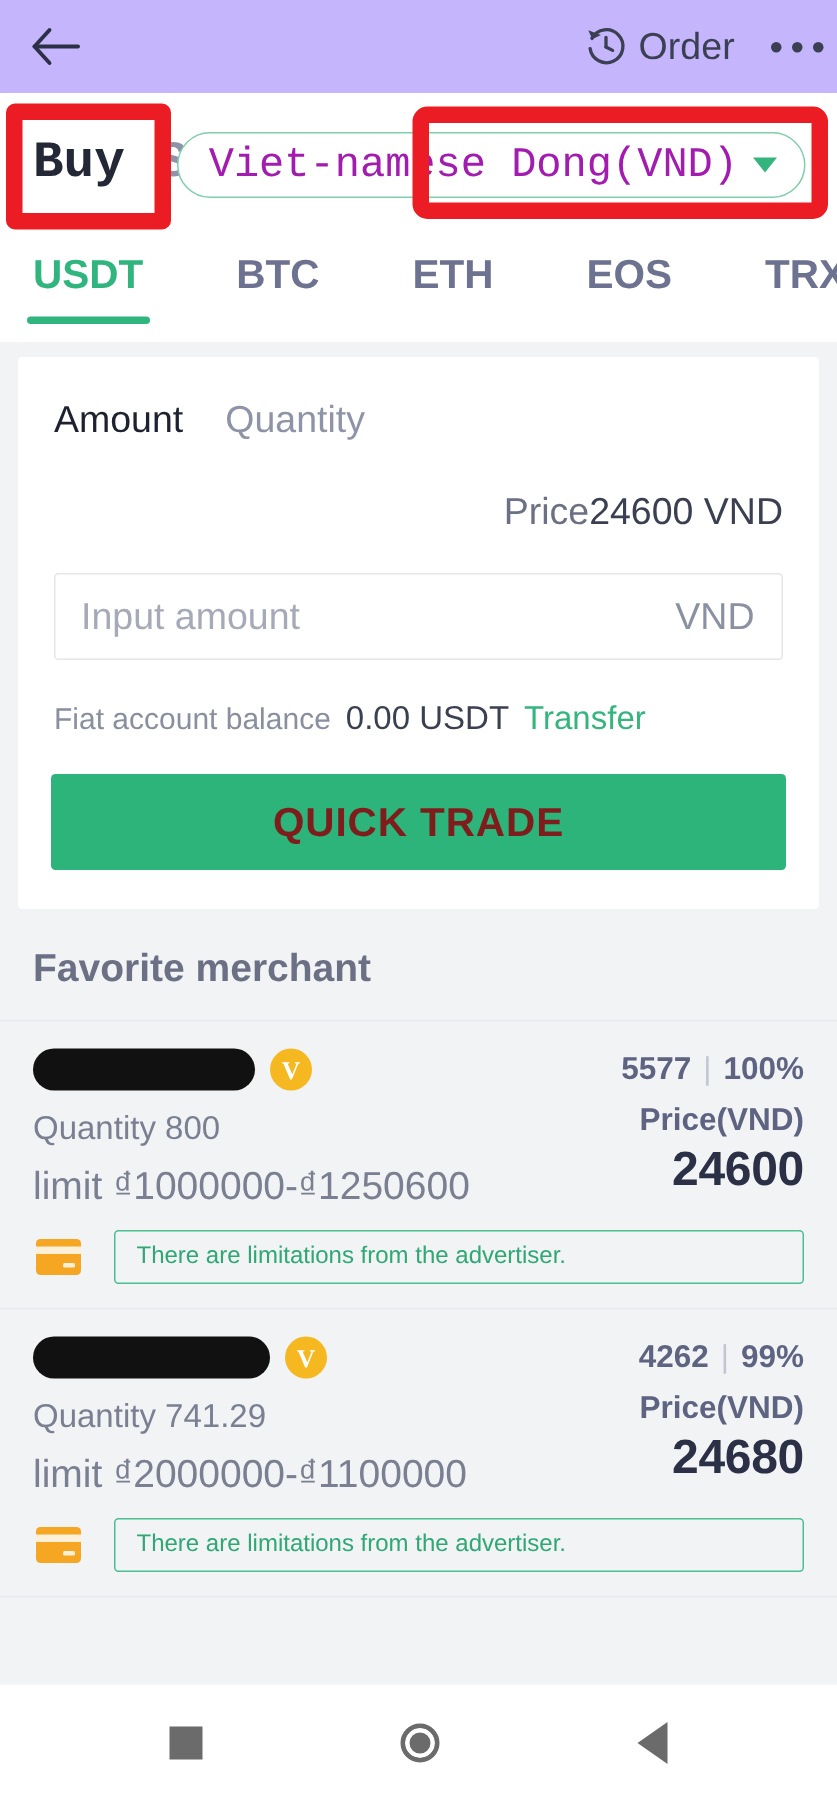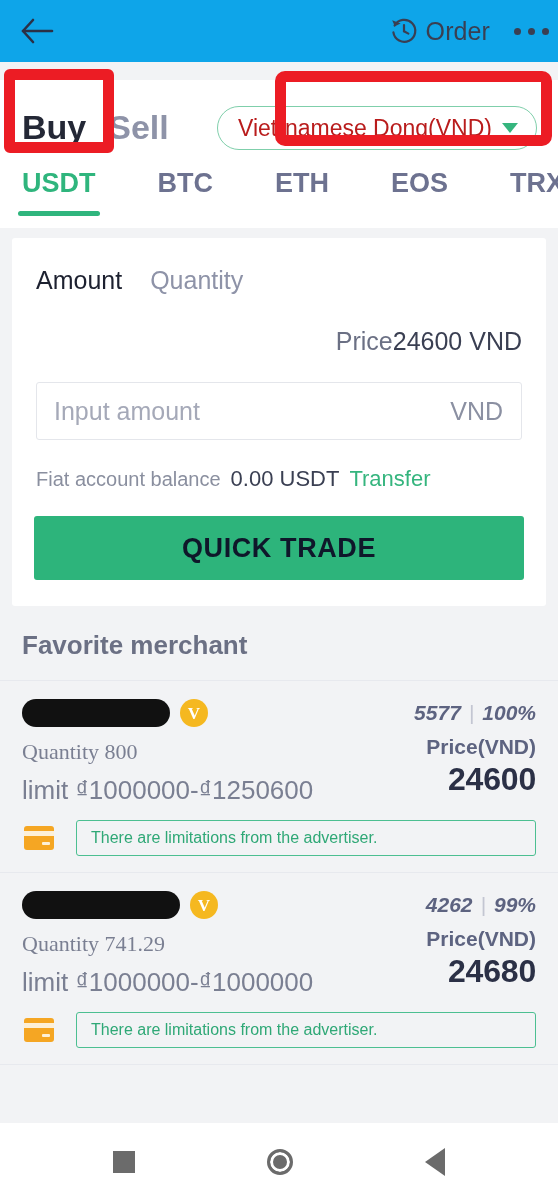--- a/index.html
+++ b/index.html
@@ -16,21 +16,21 @@
     height: 1200px;
     overflow: hidden;
     background: #f2f3f5;
   }
 
   
   .topbar {
     position: absolute;
     left: 0; top: 0;
     width: 558px; height: 62px;
-    background: #0ea5e9;
+    background: #c4b5fd;
     display: flex;
     align-items: center;
   }
   .back-btn {
     width: 74px; height: 62px;
     display: flex; align-items: center; justify-content: center;
   }
   .back-arrow { display: block; }
   .topbar-spacer { flex: 1; }
   .order-btn {
@@ -50,25 +50,26 @@
   }
   .dot {
     width: 7px; height: 7px; border-radius: 50%;
     background: #3a3f52;
     display: block;
   }
 
   
   .actionrow {
     position: absolute;
-    left: 0; top: 80px;
+    left: 0; top: 62px;
     width: 558px; height: 94px;
     background: #ffffff;
     display: flex;
     align-items: center;
+    font-family: Liberation Mono, monospace;
   }
   .side-tabs {
     display: flex;
     align-items: baseline;
     gap: 22px;
     padding-left: 22px;
   }
   .side-tab {
     font-size: 34px;
     font-weight: 700;
@@ -86,22 +87,22 @@
     height: 44px;
     border: 1.5px solid #7fcfab;
     border-radius: 22px;
     display: flex;
     align-items: center;
     gap: 10px;
     padding: 0 18px 0 20px;
     background: #ffffff;
   }
   .currency-text {
-    font-size: 23px;
-    color: #b91c1c;
+    font-size: 28px;
+    color: #a21caf;
     white-space: nowrap;
   }
   .caret {
     width: 0; height: 0;
     border-left: 8px solid transparent;
     border-right: 8px solid transparent;
     border-top: 10px solid #35b57e;
     display: block;
   }
 
@@ -206,21 +207,21 @@
   .balance-transfer {
     font-size: 22px;
     color: #35b57e;
   }
   .quick-trade {
     margin: 24px 22px 0 22px;
     height: 64px;
     background: #2db47b;
     border: none;
     border-radius: 3px;
-    color: #0f172a;
+    color: #7f1d1d;
     font-size: 27px;
     font-weight: 700;
     letter-spacing: .6px;
     font-family: inherit;
     width: calc(100% - 44px);
     display: flex;
     align-items: center;
     justify-content: center;
   }
 
@@ -273,38 +274,36 @@
     font-family: "Liberation Serif", serif;
     line-height: 1;
   }
   .m-stats {
     font-size: 21px;
     font-weight: 700;
     color: #5d6380;
     display: flex;
     align-items: flex-start;
     gap: 8px;
-    font-style: italic;
   }
   .m-stats .sep {
     color: #c3c6d2;
     font-weight: 400;
   }
   .m-body {
     display: flex;
     justify-content: space-between;
     align-items: flex-start;
     margin-top: 8px;
   }
   .m-left { padding-top: 4px; }
   .m-qty {
     font-size: 22px;
     color: #7a7f92;
     margin-bottom: 10px;
-    font-family: Liberation Serif, serif;
   }
   .m-limit {
     font-size: 26px;
     color: #7a7f92;
   }
   .m-right { text-align: right; }
   .m-price-label {
     font-size: 21px;
     font-weight: 700;
     color: #5d6380;
@@ -527,21 +526,21 @@
       </div>
 
       <div class="m-body">
         <div class="m-left">
           <div class="m-qty">
             <span>Quantity</span>
             <span>741.29</span>
           </div>
           <div class="m-limit">
             <span>limit</span>
-            <span>₫1000000-₫1000000</span>
+            <span>₫2000000-₫1100000</span>
           </div>
         </div>
         <div class="m-right">
           <div class="m-price-label">Price(VND)</div>
           <div class="m-price-value">24680</div>
         </div>
       </div>
 
       <div class="m-foot">
         <span class="pay-icon"></span>

